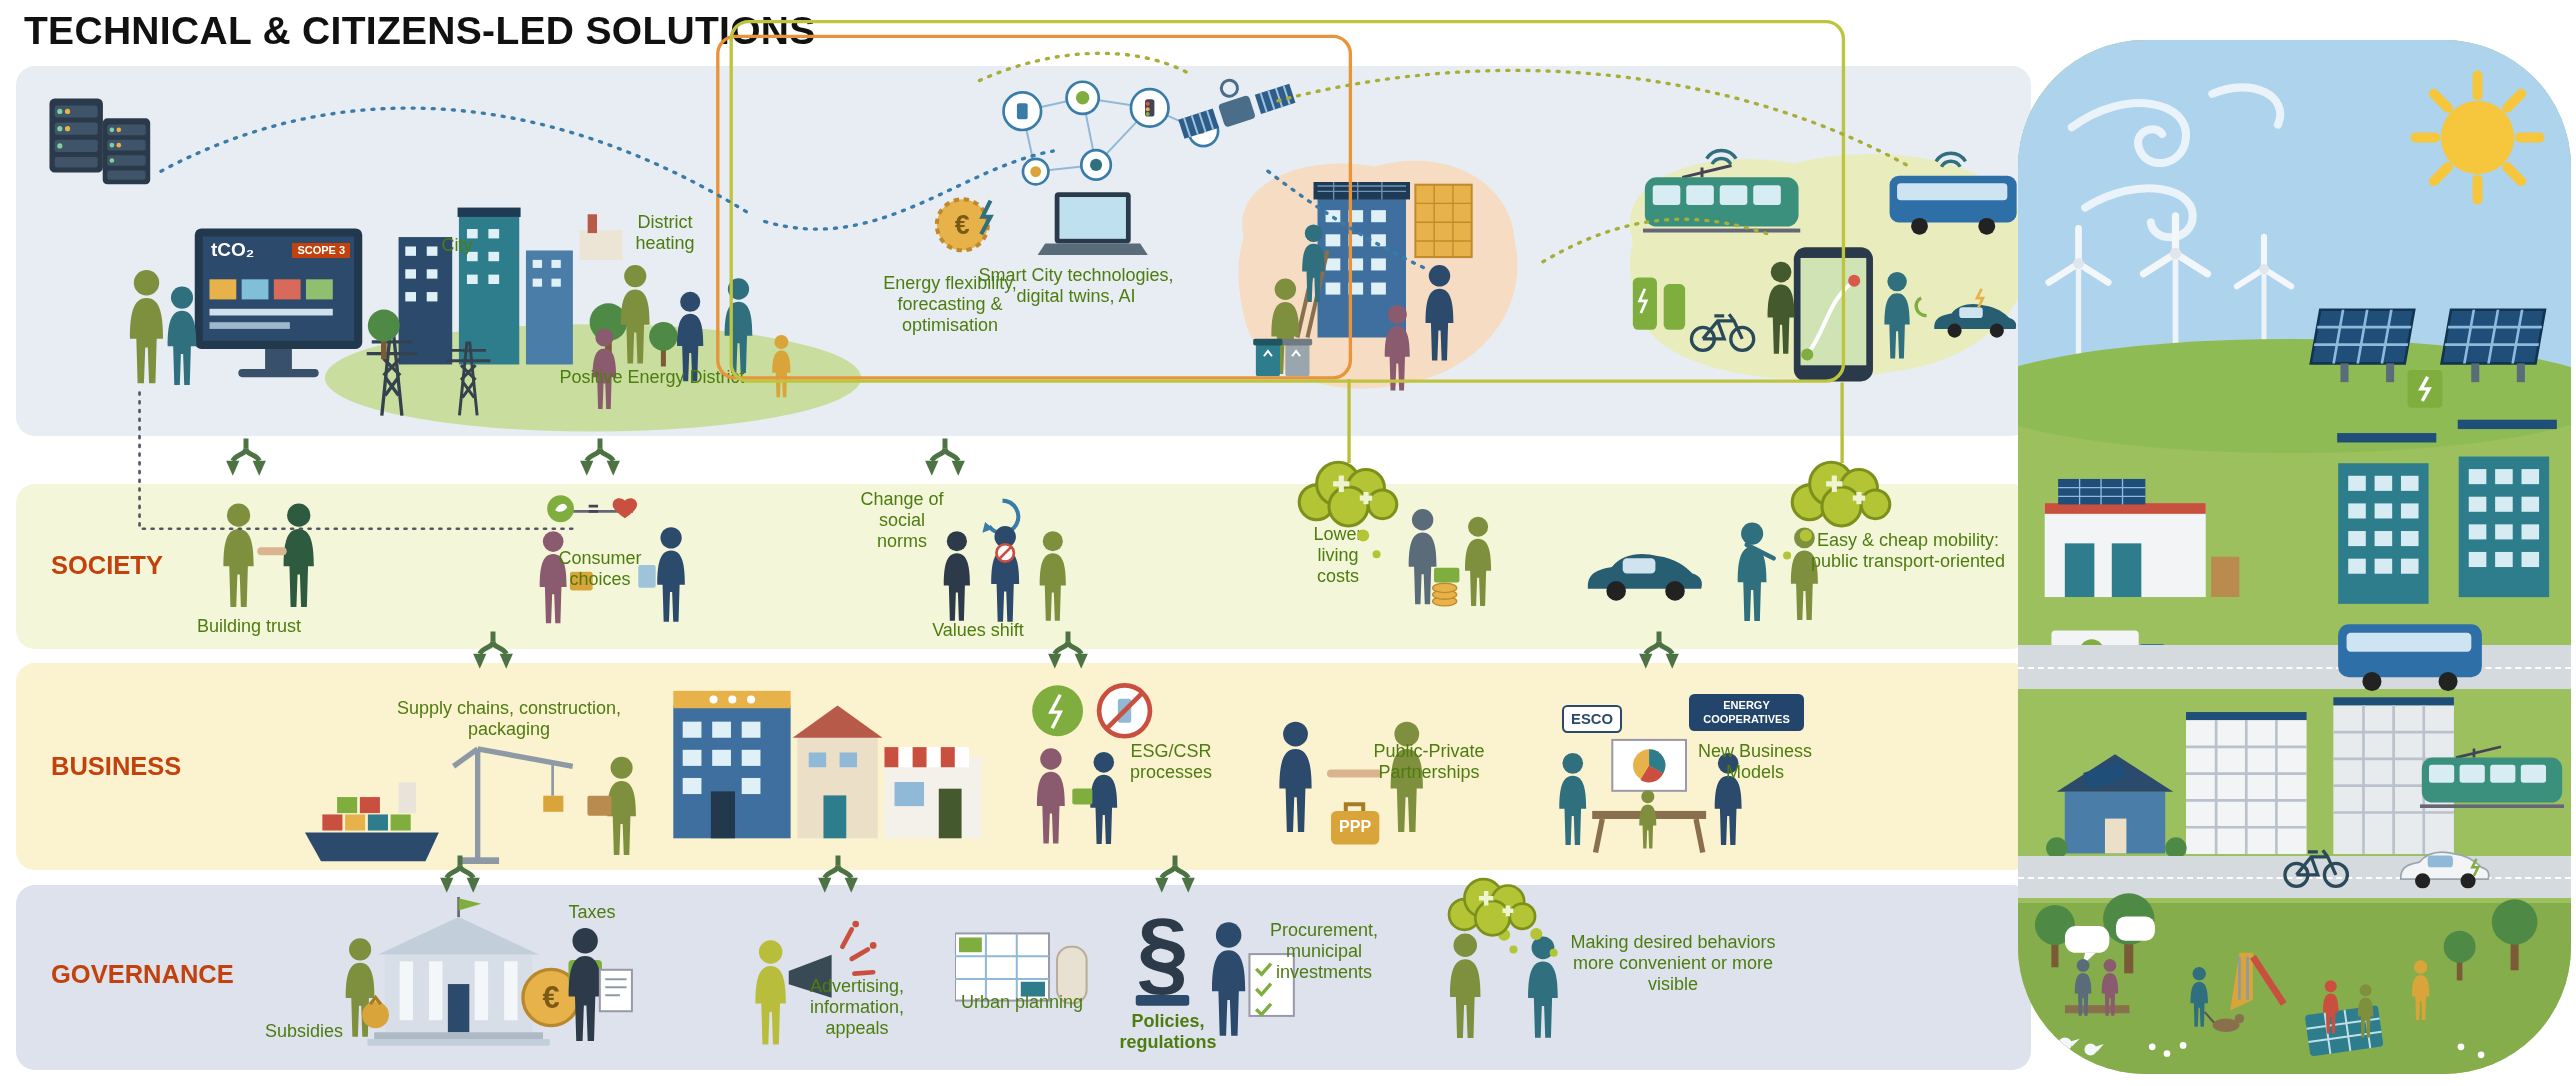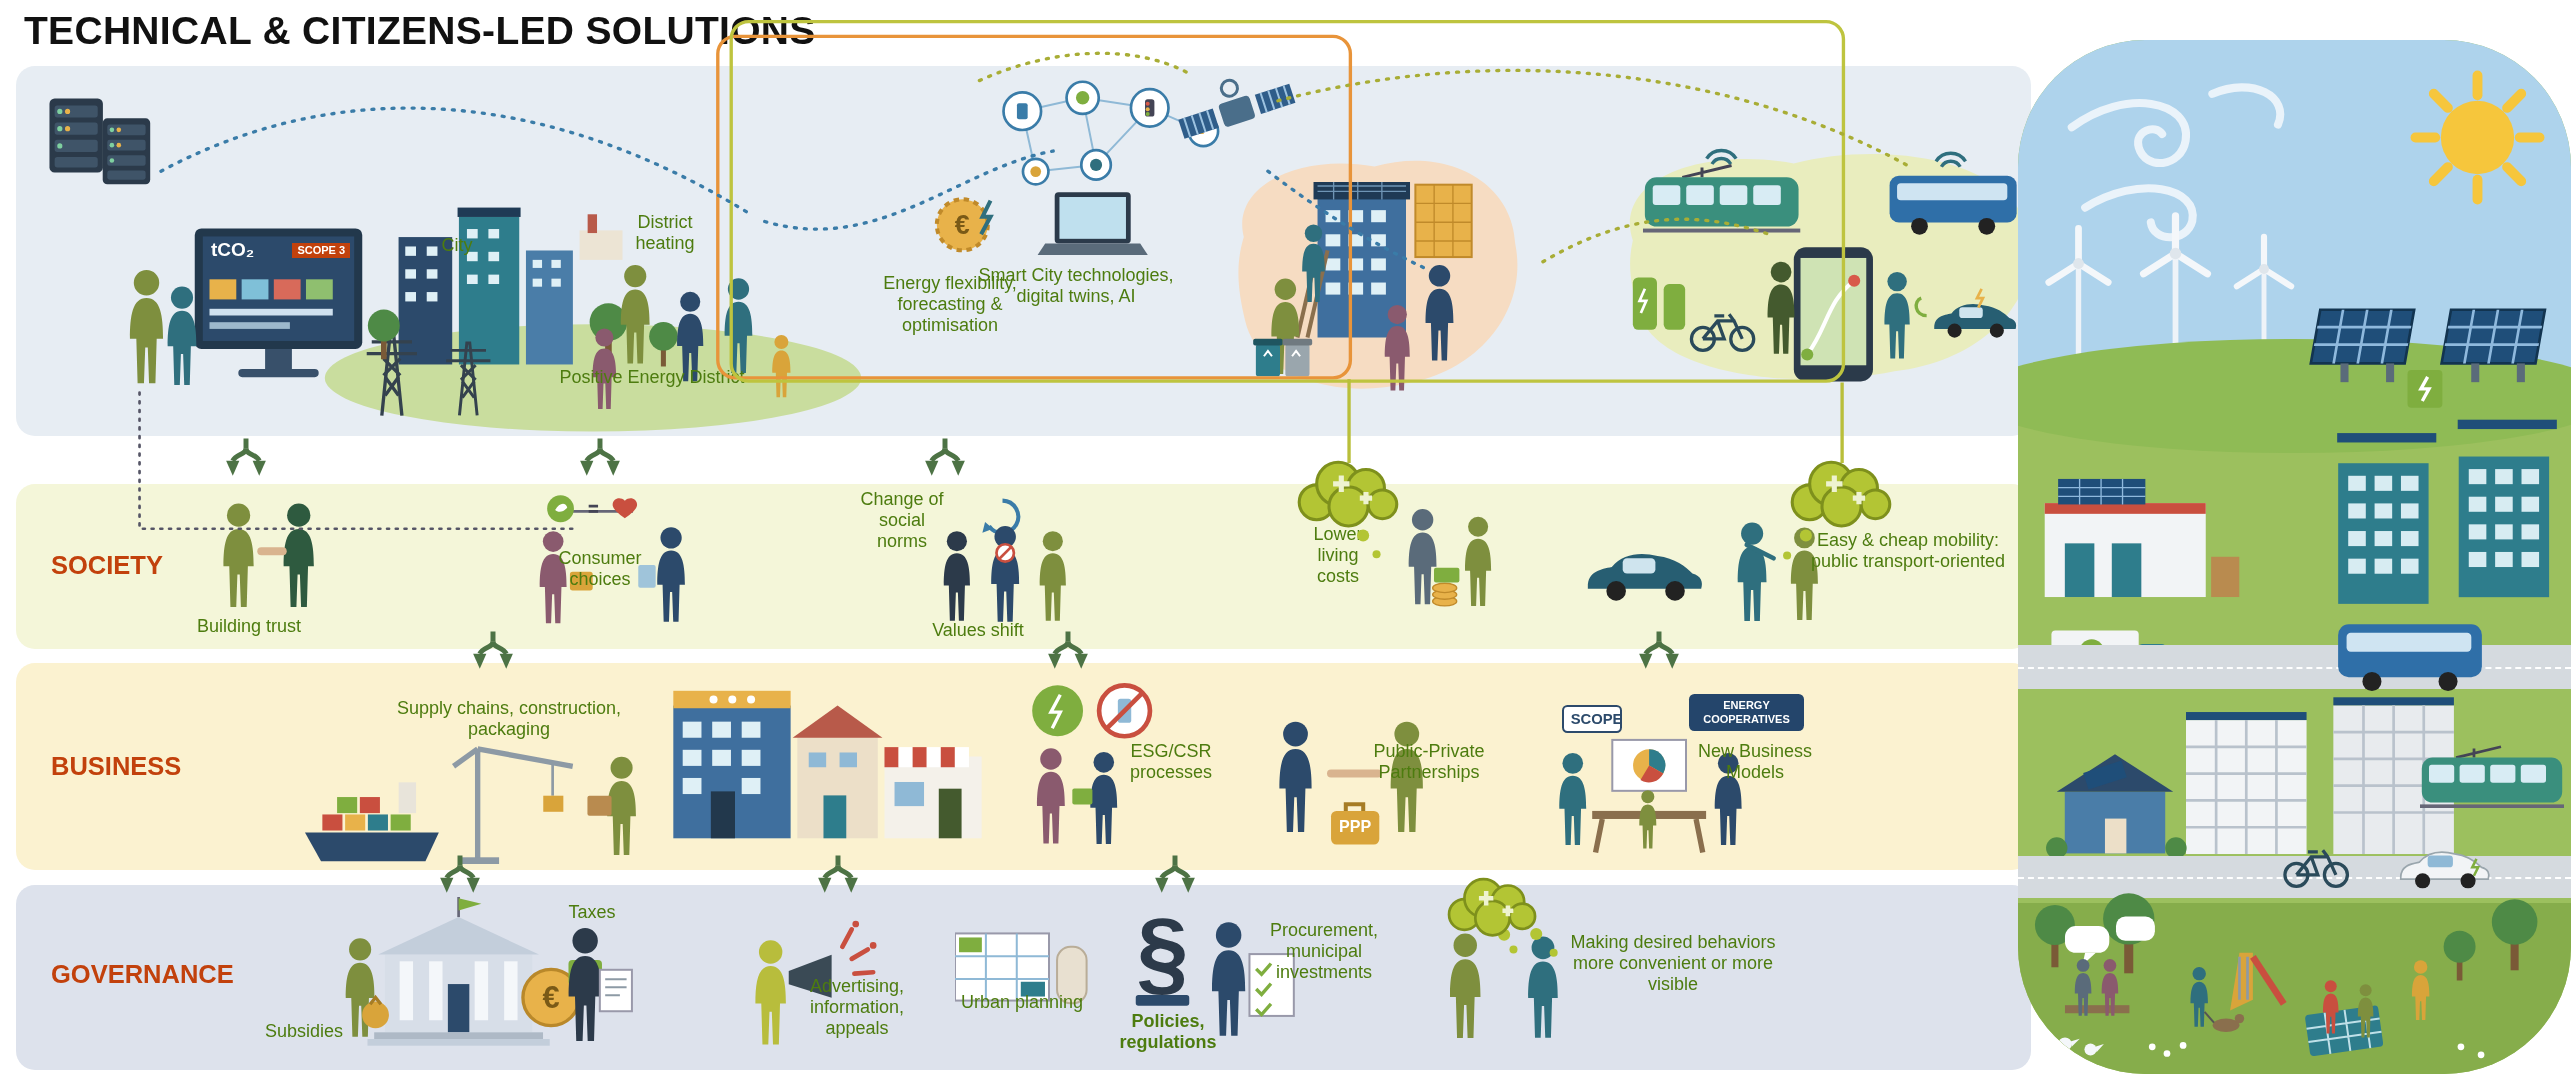--- a/index.html
+++ b/index.html
@@ -509,21 +509,21 @@
       <rect x="90" y="22" width="110" height="76" fill="#fff" stroke="#99a" stroke-width="3"></rect>
       <circle cx="145" cy="60" r="24" fill="#e8b24a"></circle>
       <path d="M145 60 L145 36 A24 24 0 0 1 166 72 Z" fill="#2e7d8c"></path>
       <path d="M145 60 L166 72 A24 24 0 0 1 132 82 Z" fill="#c94f3f"></path>
       <rect x="60" y="128" width="170" height="12" fill="#8a6f4d"></rect>
       <path d="M75 140 L65 190 M215 140 L225 190" stroke="#8a6f4d" stroke-width="8"></path>
       <use href="#sy-person" x="0" y="40" width="62" height="142" fill="#2f6f7e"></use>
       <use href="#sy-person" x="232" y="40" width="62" height="142" fill="#2c4a6b"></use>
       <use href="#sy-person" x="115" y="96" width="56" height="90" fill="#7e8f3e"></use>
     </svg>
-    <div class="badge-esco" style="left:1546px;top:42px;width:60px">SCOPE</div>
+    <div class="badge-esco" style="left:1546px;top:42px;width:60px">ESCO</div>
     <div class="badge-coop" style="left:1673px;top:31px">ENERGY COOPERATIVES</div>
     <div class="lbl" style="left:1739px;top:78px;width:121px">New Business Models</div>
   </div>
 
   <div class="band" id="band-governance">
     <div class="band-name">GOVERNANCE</div>
 
     <svg class="grp" style="left:322px;top:5.4px" width="268" height="158" viewBox="0 0 400 235">
       <rect x="70" y="96" width="220" height="116" fill="#d7dee8"></rect>
       <polygon points="60,96 180,40 300,96" fill="#c3cedb"></polygon>

